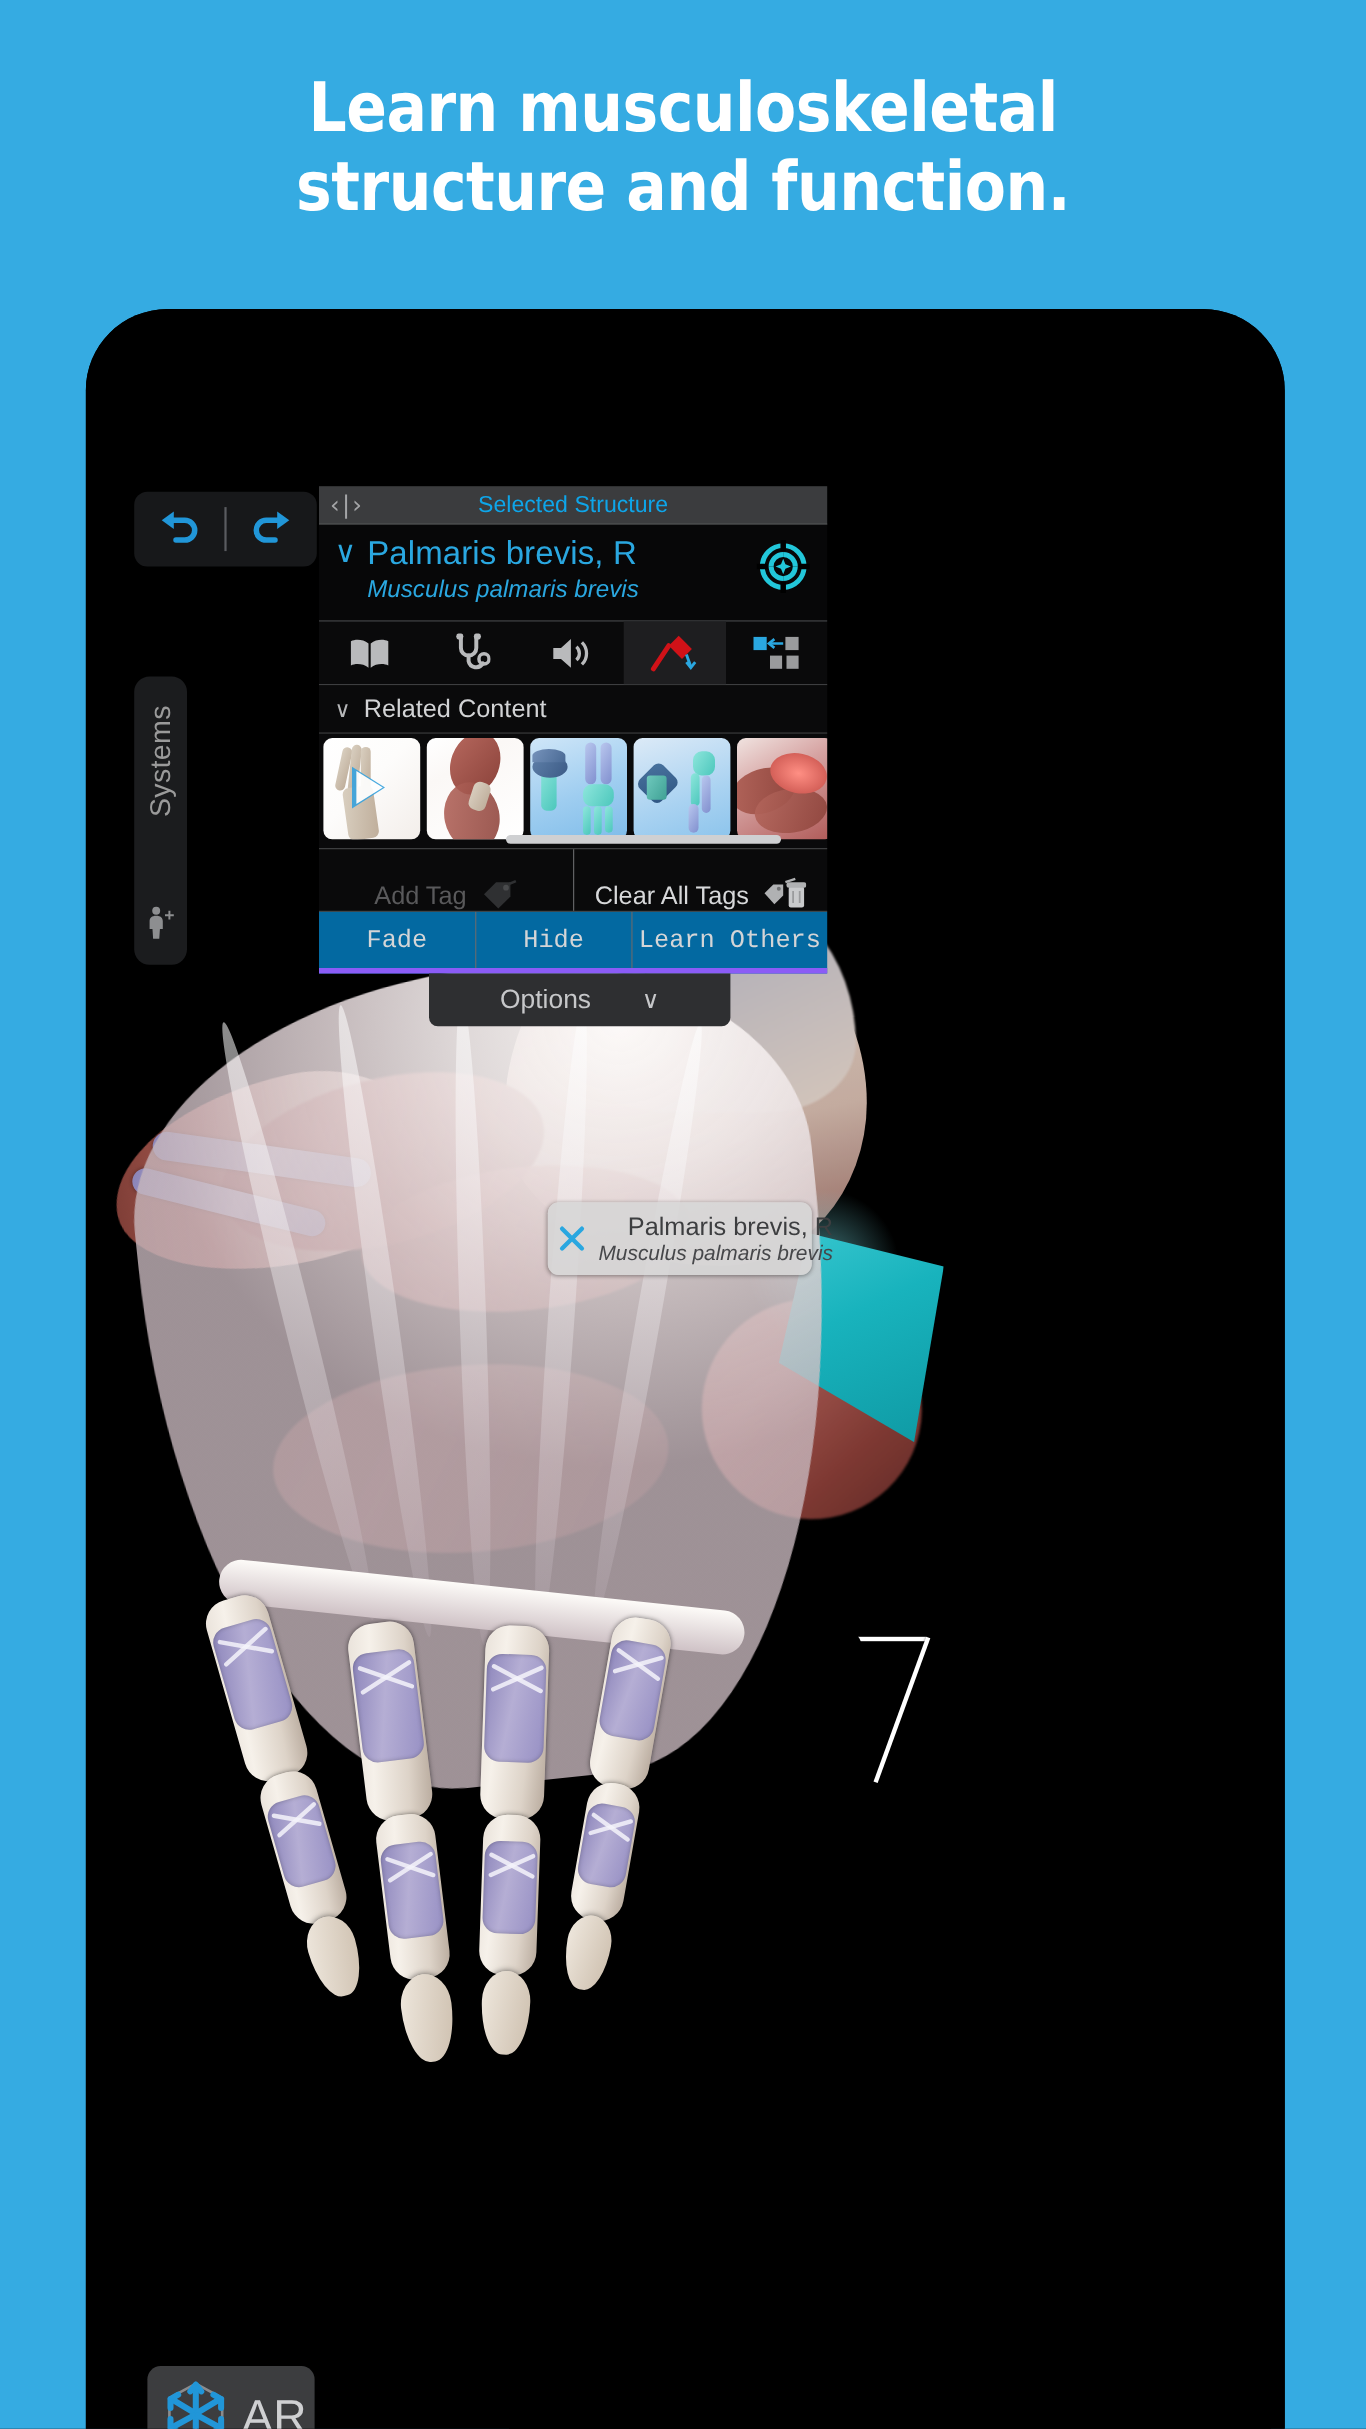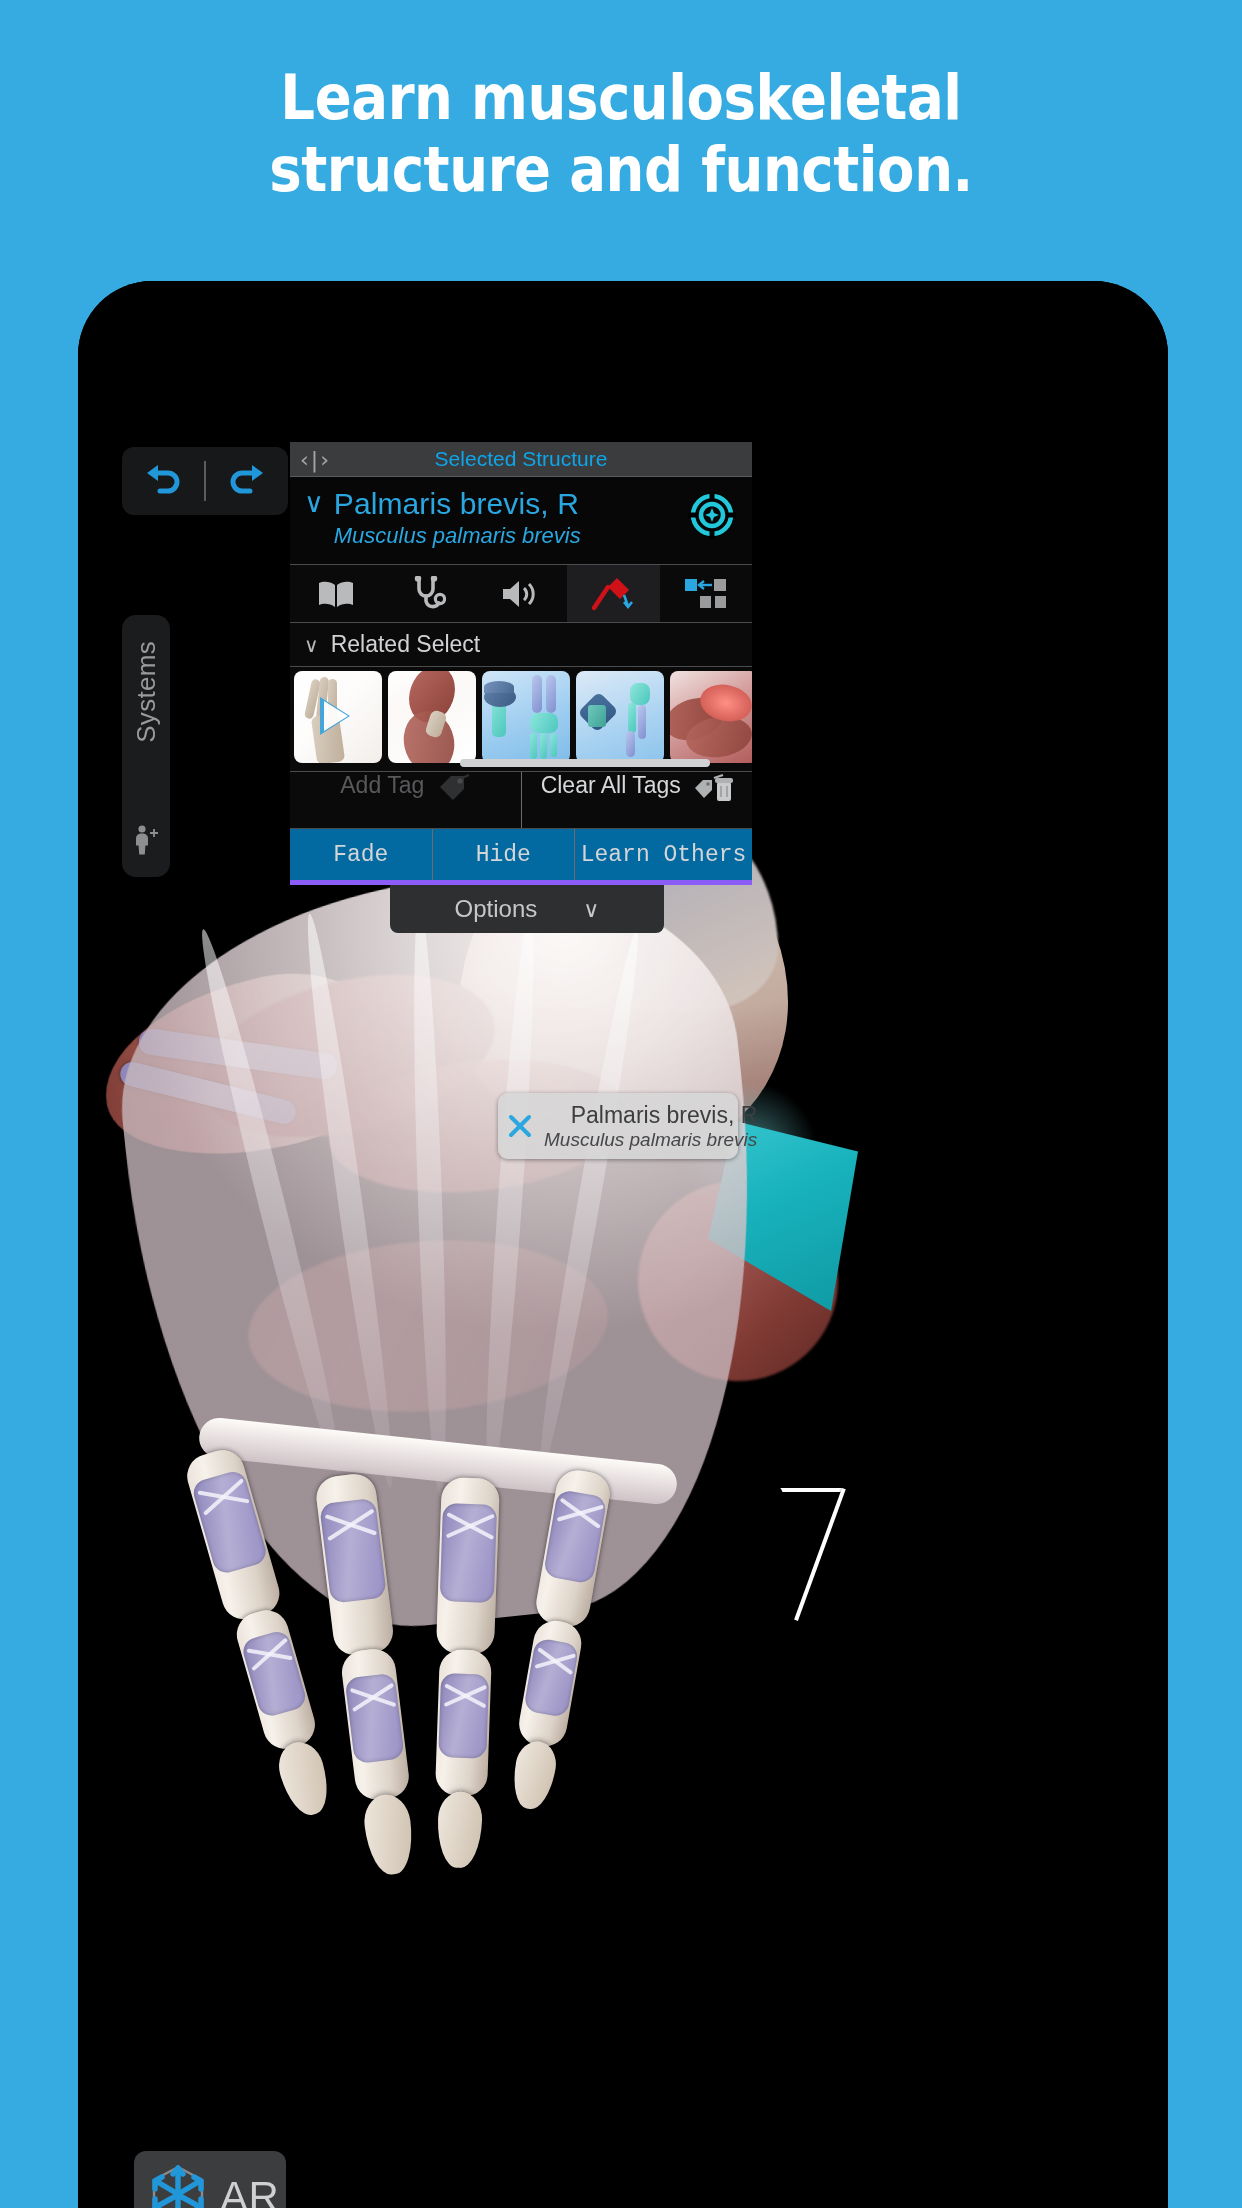--- a/index.html
+++ b/index.html
@@ -458,21 +458,21 @@
   .tag-row {
     display: flex;
     height: 58px;
     background: #0a0a0b;
     border-top: 1px solid #4b4c4e;
     border-bottom: 1px solid #4b4c4e;
   }
   .tag-cell {
     flex: 1;
     display: flex;
-    align-items: flex-start;
+    align-items: flex-end;
     justify-content: center;
     gap: 12px;
     position: relative;
   }
   .tag-cell + .tag-cell { border-left: 1px solid #6a6b6d; }
   .tag-label { font-size: 23px; }
   .tag-label.dim { color: #59595b; }
   .tag-label.on  { color: #d7d8da; }
 
   
@@ -760,21 +760,21 @@
             <rect x="31" y="19" width="11" height="12" fill="#9a9b9d"></rect>
             <path d="M28 8 L16 8" stroke="#2AA7E0" stroke-width="2.4"></path>
             <path d="M20 4 L15 8 L20 12" fill="none" stroke="#2AA7E0" stroke-width="2.4"></path>
           </svg>
         </span>
       </div>
     </div>
 
     <div class="related-header">
       <span class="chev-sm">∨</span>
-      <span class="related-title">Related Select</span>
+      <span class="related-title">Related Content</span>
     </div>
 
     <div class="thumbs">
       <div class="thumb-card t1">
         <div class="bonelet" style="left:14px;top:8px;width:9px;height:40px;transform:rotate(12deg);"></div>
         <div class="bonelet" style="left:24px;top:6px;width:9px;height:44px;transform:rotate(6deg);"></div>
         <div class="bonelet" style="left:34px;top:8px;width:9px;height:42px;transform:rotate(0deg);"></div>
         <div class="bonelet" style="left:20px;top:44px;width:28px;height:48px;transform:rotate(-8deg);"></div>
         <div class="play-tri"></div>
       </div>

